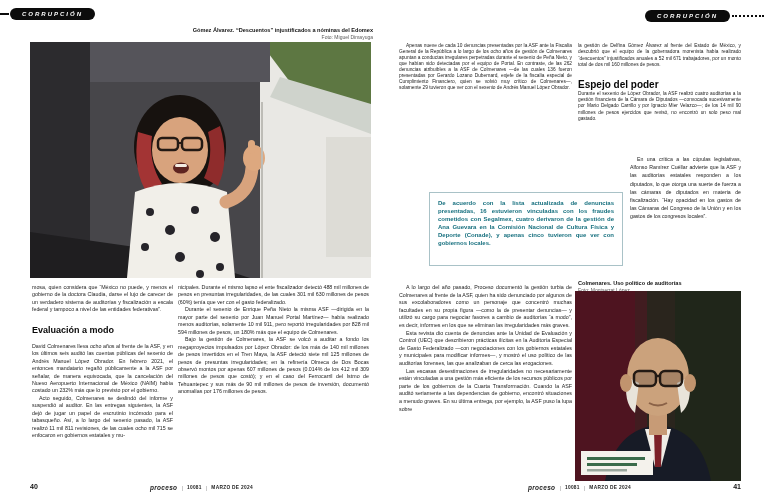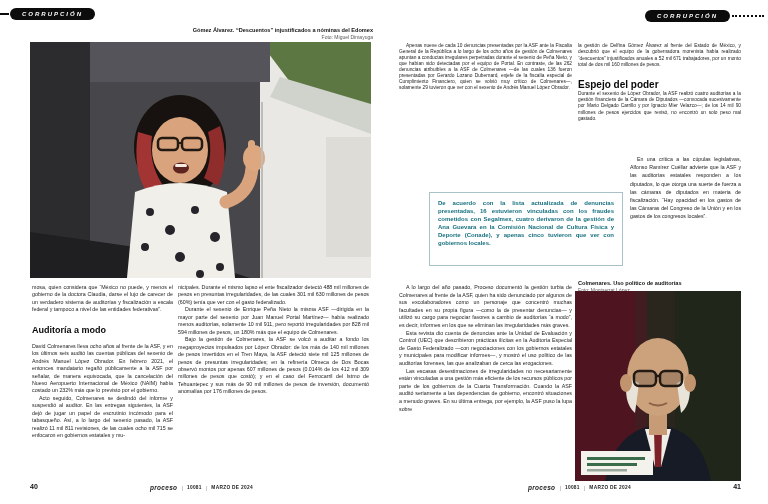--- a/index.html
+++ b/index.html
@@ -113,21 +113,21 @@
         <ellipse cx="224" cy="116" rx="11" ry="13" fill="#dda87f"></ellipse>
         <rect x="218" y="98" width="7" height="14" rx="3.5" fill="#dda87f"></rect>
       </g>
       <rect x="296" y="95" width="45" height="120" fill="#dddcd6"></rect>
       <line x1="232" y1="60" x2="232" y2="236" stroke="#bdbcb6" stroke-width="2"></line>
     </svg>
   </div>
 
   <div class="col lp lp-col1">
     <p class="body">mosa, quien considera que “México no puede, y menos el gobierno de la doctora Claudia, darse el lujo de carecer de un verdadero sistema de auditorías y fiscalización a escala federal y tampoco a nivel de las entidades federativas”.</p>
-    <h3 class="subhead">Auditoría a modo</h3>
+    <h3 class="subhead">Evaluación a modo</h3>
     <p class="body">David Colmenares lleva ocho años al frente de la ASF, y en los últimos seis auditó las cuentas públicas del sexenio de Andrés Manuel López Obrador. En febrero 2021, el entonces mandatario regañó públicamente a la ASF por señalar, de manera equivocada, que la cancelación del Nuevo Aeropuerto Internacional de México (NAIM) había costado un 232% más que lo previsto por el gobierno.</p>
     <p class="body ind">Acto seguido, Colmenares se deslindó del informe y suspendió al auditor. En las entregas siguientes, la ASF dejó de jugar un papel de escrutinio incómodo para el tabasqueño. Así, a lo largo del sexenio pasado, la ASF realizó 11 mil 811 revisiones, de las cuales ocho mil 715 se enfocaron en gobiernos estatales y mu-</p>
   </div>
   <div class="col lp lp-col2">
     <p class="body">nicipales. Durante el mismo lapso el ente fiscalizador detectó 488 mil millones de pesos en presuntas irregularidades, de las cuales 301 mil 630 millones de pesos (60%) tenía que ver con el gasto federalizado.</p>
     <p class="body ind">Durante el sexenio de Enrique Peña Nieto la misma ASF —dirigida en la mayor parte del sexenio por Juan Manuel Portal Martínez— había realizado menos auditorías, solamente 10 mil 911, pero reportó irregularidades por 828 mil 594 millones de pesos, un 180% más que el equipo de Colmenares.</p>
     <p class="body ind">Bajo la gestión de Colmenares, la ASF se volcó a auditar a fondo los megaproyectos impulsados por López Obrador: de los más de 140 mil millones de pesos invertidos en el Tren Maya, la ASF detectó siete mil 125 millones de pesos de presuntas irregularidades; en la refinería Olmeca de Dos Bocas observó montos por apenas 607 millones de pesos (0.014% de los 412 mil 309 millones de pesos que costó); y en el caso del Ferrocarril del Istmo de Tehuantepec y sus más de 90 mil millones de pesos de inversión, documentó anomalías por 176 millones de pesos.</p>
   </div>
 
   <div class="col rp-col1-top">

